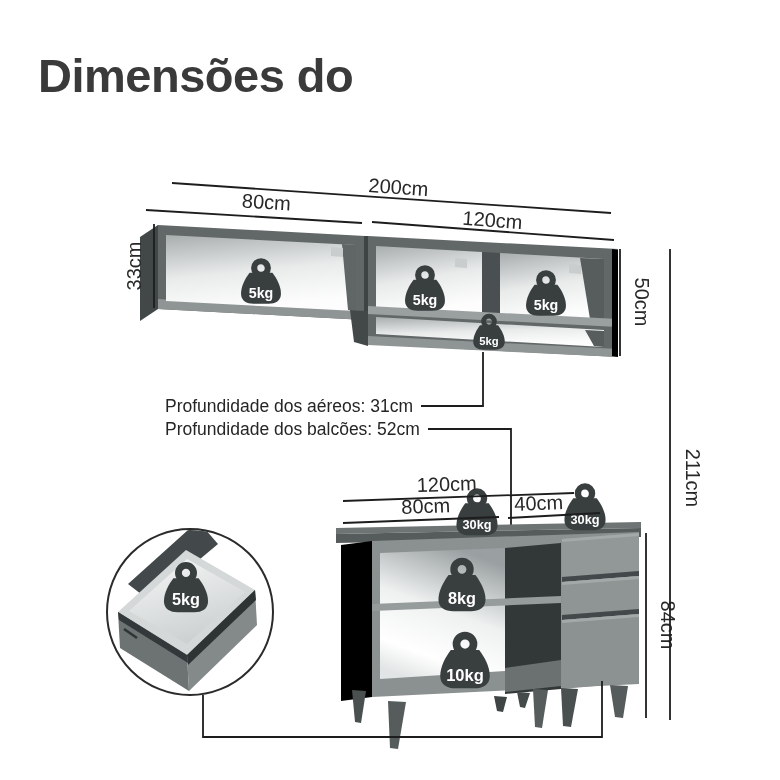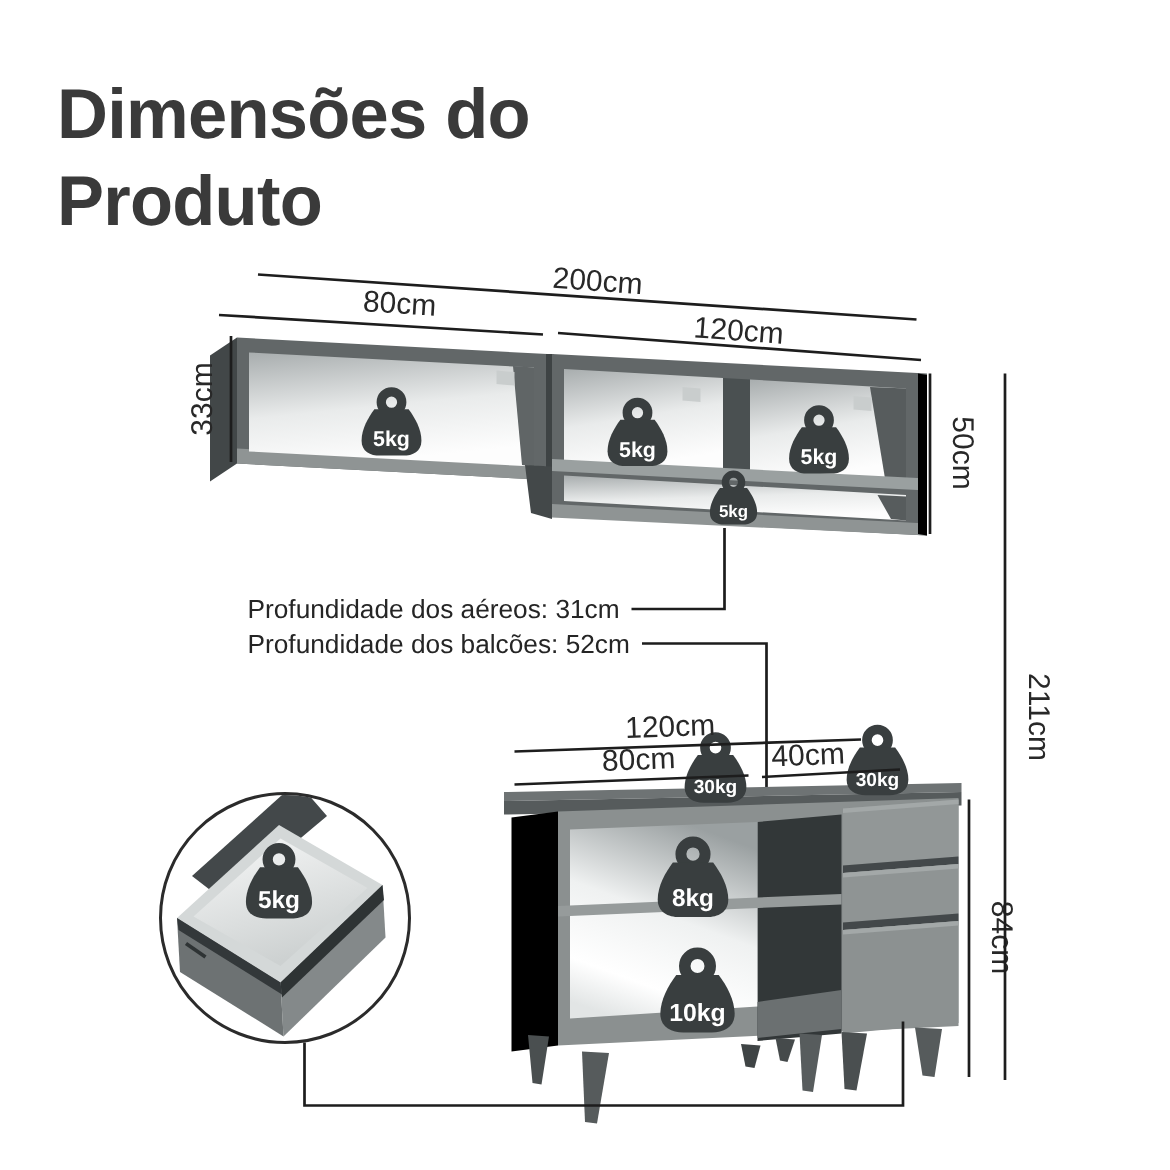--- a/index.html
+++ b/index.html
@@ -21,21 +21,20 @@
   .badge{color:#393e3f;}
   .bt{fill:#ffffff;font-weight:bold;text-anchor:middle;}
 </style>
 </head>
 <body>
 
 <div class="stage">
 
   <div class="title">
     <div>Dimensões do</div>
-    <div>Produto</div>
   </div>
 
   <svg width="780" height="780" viewBox="0 0 780 780">
     <defs>
       <linearGradient id="gUp" x1="0" y1="0" x2="0.25" y2="1">
         <stop offset="0" stop-color="#a8adae"></stop>
         <stop offset="0.55" stop-color="#e9ebeb"></stop>
         <stop offset="1" stop-color="#fdfdfd"></stop>
       </linearGradient>
       <linearGradient id="gLow" x1="0.6" y1="0" x2="0.25" y2="1">

